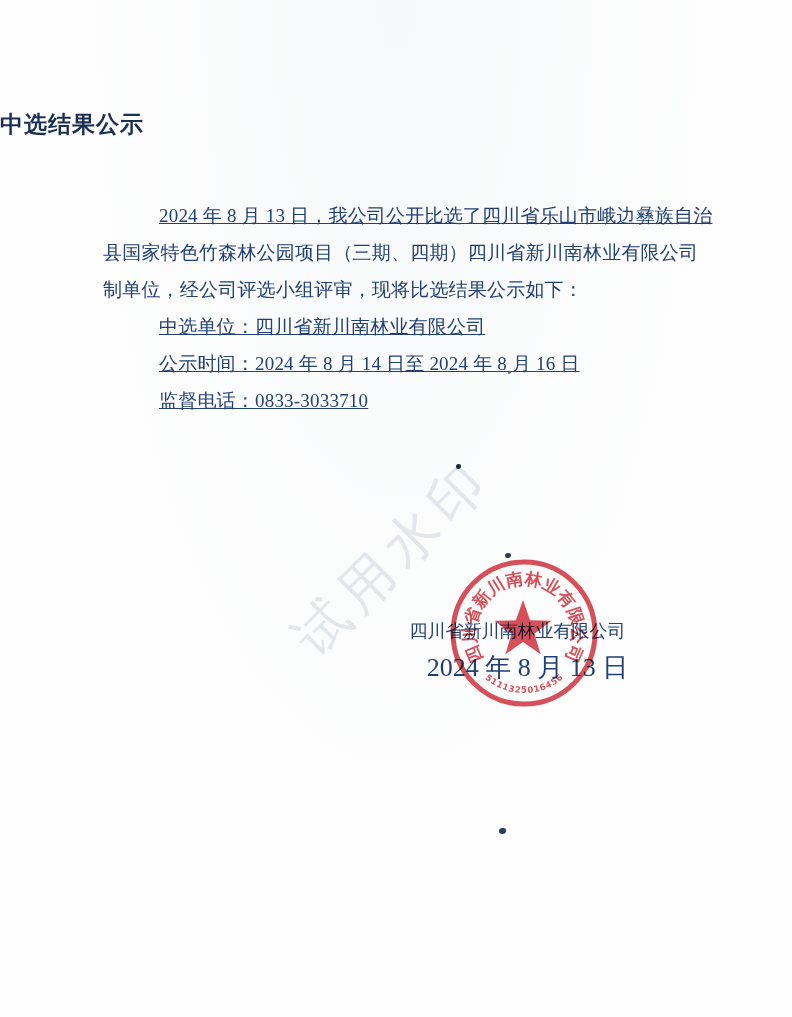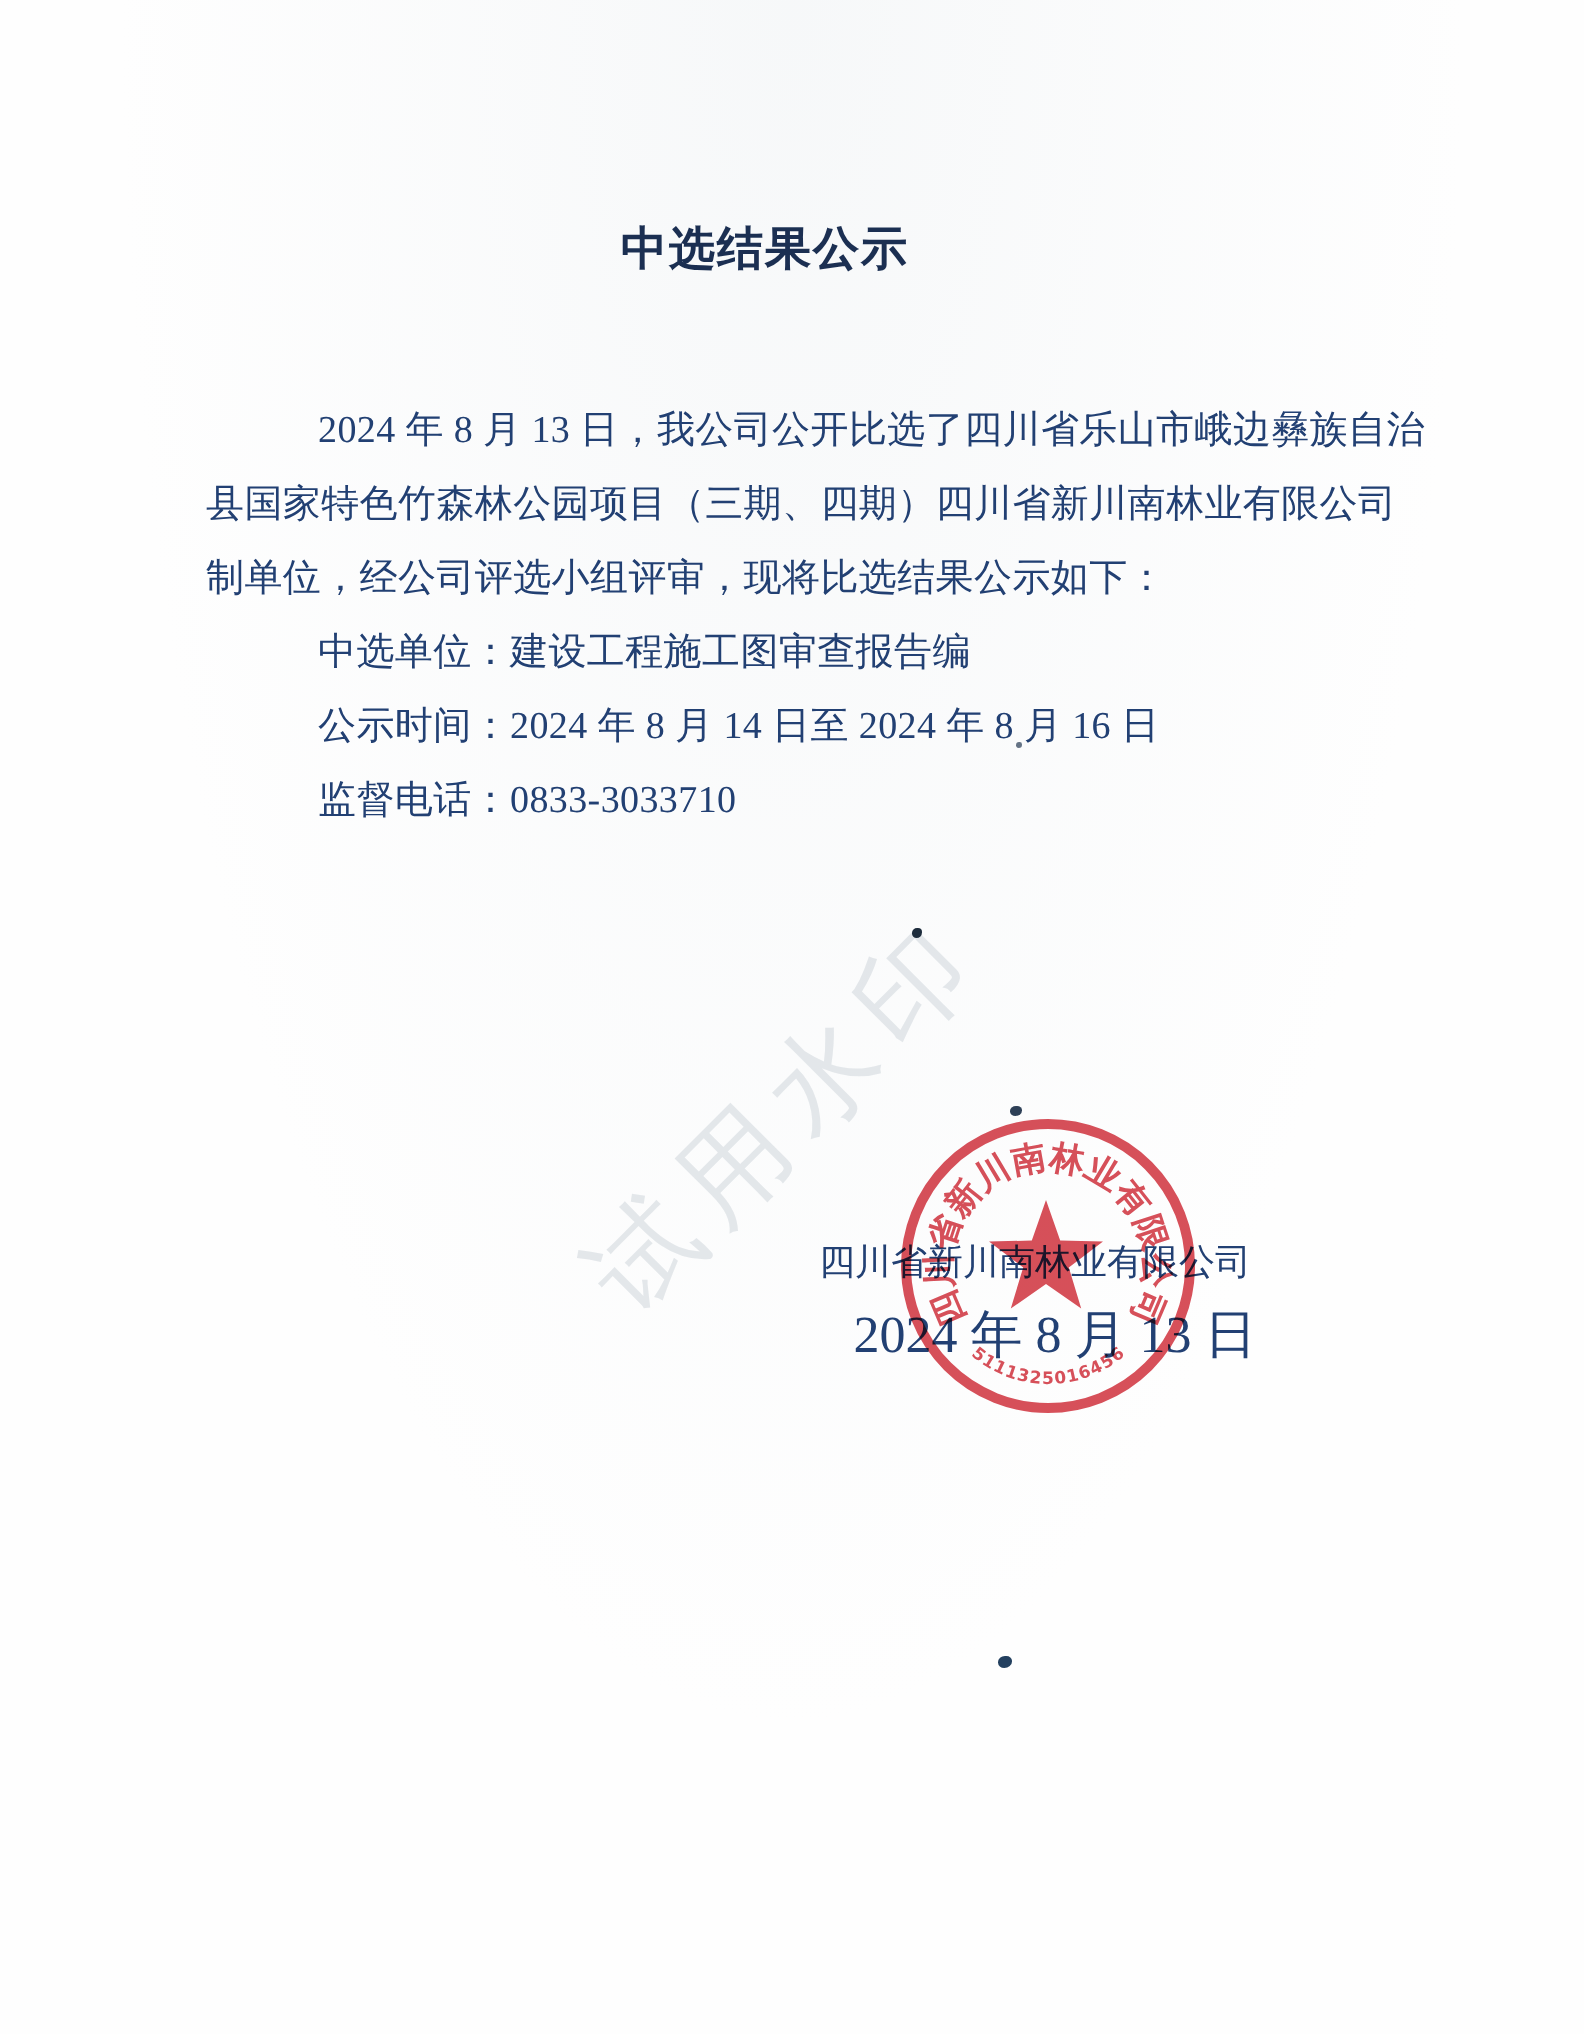--- a/index.html
+++ b/index.html
@@ -34,21 +34,21 @@
     opacity: 0.5;
     white-space: nowrap;
     z-index: 1;
     font-family: "Liberation Serif", "DejaVu Serif", serif;
   }
   .title {
     position: absolute;
     top: 109px;
     left: 0;
     width: 765px;
-    text-align: center;
+    text-align: left;
     font-size: 23px;
     font-weight: 700;
     letter-spacing: 1px;
     color: var(--ink-dark);
     z-index: 2;
   }
   .body-text {
     position: absolute;
     left: 103px;
     top: 197px;
@@ -57,21 +57,21 @@
     color: var(--ink);
     font-size: 19px;
     font-weight: 500;
   }
   .line {
     height: 37px;
     line-height: 37px;
     white-space: nowrap;
     letter-spacing: 0.2px;
   }
-  .line.indent { padding-left: 56px; }
+  .line.indent { padding-left: 56px; text-decoration: underline; }
   .sig-company {
     position: absolute;
     left: 405px;
     top: 620px;
     width: 225px;
     text-align: center;
     font-size: 18px;
     line-height: 22px;
     color: var(--ink);
     font-weight: 500;
@@ -137,21 +137,21 @@
 <div class="page">
 
   <div class="watermark">试用水印</div>
 
   <h1 class="title">中选结果公示</h1>
 
   <div class="body-text">
     <div class="line indent">2024 年 8 月 13 日，我公司公开比选了四川省乐山市峨边彝族自治</div>
     <div class="line">县国家特色竹森林公园项目（三期、四期）四川省新川南林业有限公司</div>
     <div class="line">制单位，经公司评选小组评审，现将比选结果公示如下：</div>
-    <div class="line indent">中选单位：建设工程施工图审查报告编</div>
+    <div class="line indent">中选单位：四川省新川南林业有限公司</div>
     <div class="line indent">公示时间：2024 年 8 月 14 日至 2024 年 8 月 16 日</div>
     <div class="line indent">监督电话：0833-3033710</div>
   </div>
 
   <div class="sig-company">四川省新川南林业有限公司</div>
   <div class="sig-date">2024 年 8 月 13 日</div>
 
   <svg class="seal" width="160" height="164" viewBox="0 0 160 164" xmlns="http://www.w3.org/2000/svg">
     <circle class="seal-ring" cx="80" cy="82" r="71"></circle>
     <polygon class="seal-star" points="79,49 86.1,69.3 107.5,69.7 90.4,82.7 96.6,103.3 79,91 61.4,103.3 67.6,82.7 50.5,69.7 71.9,69.3"></polygon>

